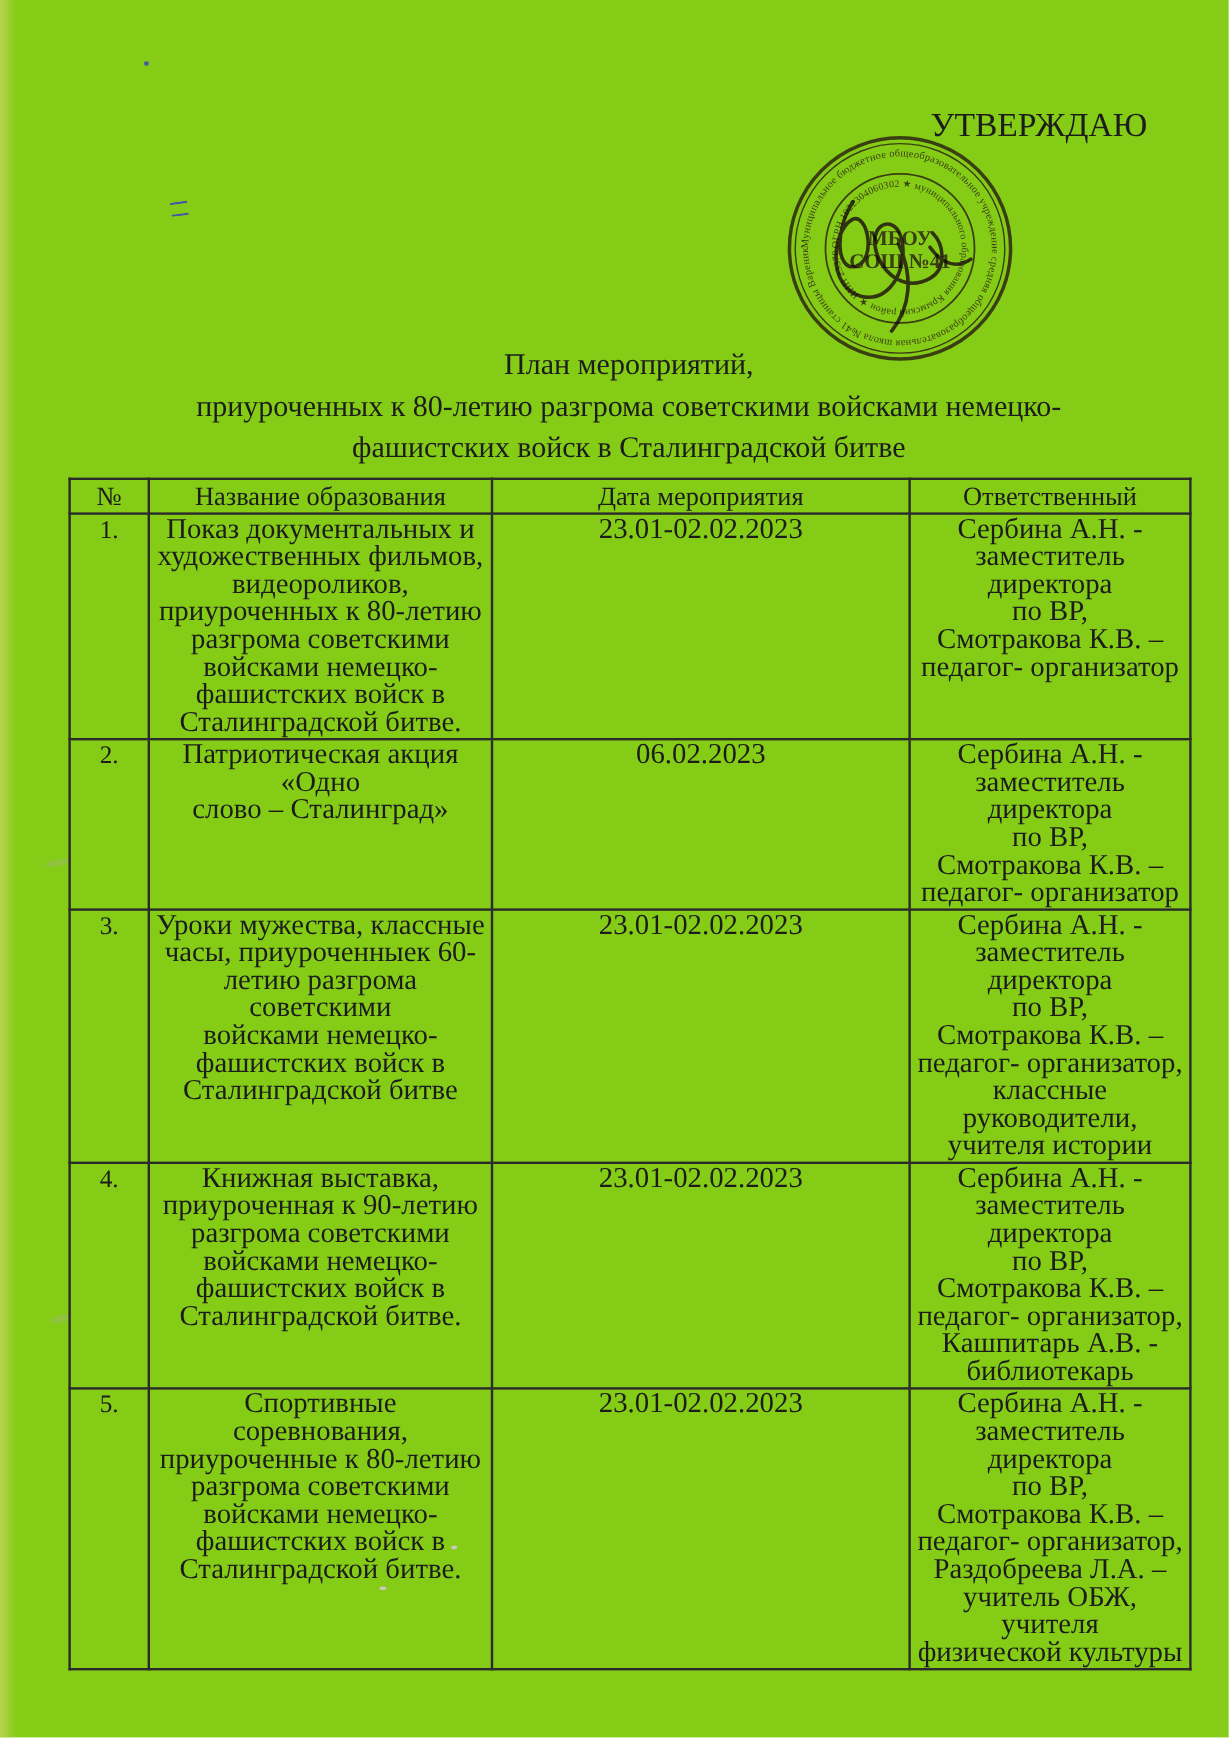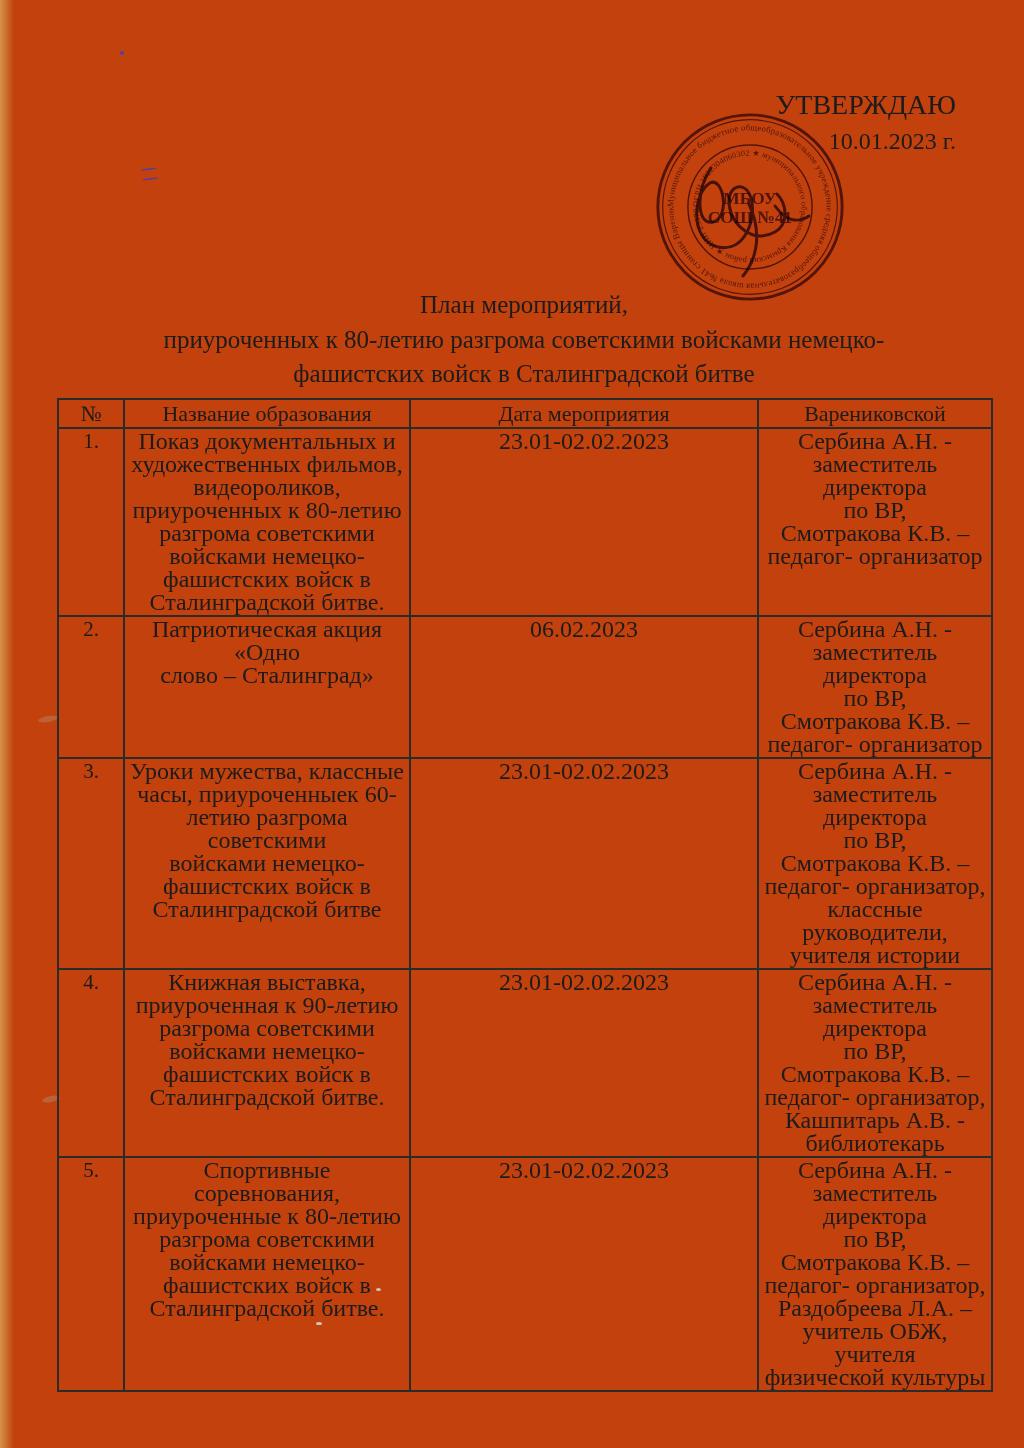--- a/index.html
+++ b/index.html
@@ -6,21 +6,21 @@
   body{
     width:1024px;height:1448px;
     background:#ffffff;
     font-family:"Liberation Serif","DejaVu Serif",serif;
     color:#1c1c1c;
     position:relative;
     overflow:hidden;
   }
   .page{
     position:absolute;inset:0;
-    background:#c2410c;
+    background:#84cc16;
   }
   
   .edge-tint{
     position:absolute;left:0;top:0;bottom:0;width:14px;
     background:linear-gradient(90deg, rgba(228,216,125,0.55), rgba(228,216,125,0));
     pointer-events:none;
   }
   
   .ink-dot{
     position:absolute;left:120px;top:51px;width:4px;height:4px;
@@ -99,21 +99,20 @@
   <div class="edge-tint"></div>
   <div class="ink-dot"></div>
   <div class="ink-squiggle"></div>
   <div class="smudge s1"></div>
   <div class="smudge s2"></div>
   <div class="speck p1"></div>
   <div class="speck p2"></div>
 
   <div class="approval">
     <div class="a1">УТВЕРЖДАЮ</div>
-    <div class="a2">10.01.2023 г.</div>
   </div>
 
   <svg class="stamp" viewBox="0 0 200 200">
     <defs>
       <path id="ringO" d="M100,100 m-79,0 a79,79 0 1,1 158,0 a79,79 0 1,1 -158,0"></path>
       <path id="ringI" d="M100,100 m-53,0 a53,53 0 1,1 106,0 a53,53 0 1,1 -106,0"></path>
     </defs>
     <g fill="none" stroke="#5b35b2">
       <circle cx="100" cy="100" r="95" stroke-width="3"></circle>
       <circle cx="100" cy="100" r="90" stroke-width="1.2"></circle>
@@ -147,21 +146,21 @@
         <col style="width:66px">
           <col style="width:286px">
           <col style="width:348px">
           <col style="width:234px">
       </colgroup>
       <thead>
         <tr>
           <th>№</th>
           <th>Название образования</th>
           <th>Дата мероприятия</th>
-          <th>Варениковской</th>
+          <th>Ответственный</th>
         </tr>
       </thead>
       <tbody>
         <tr class="r1">
           <td class="num">1.</td>
           <td>Показ документальных и
 художественных  фильмов,
 видеороликов,
 приуроченных к 80-летию
 разгрома советскими

